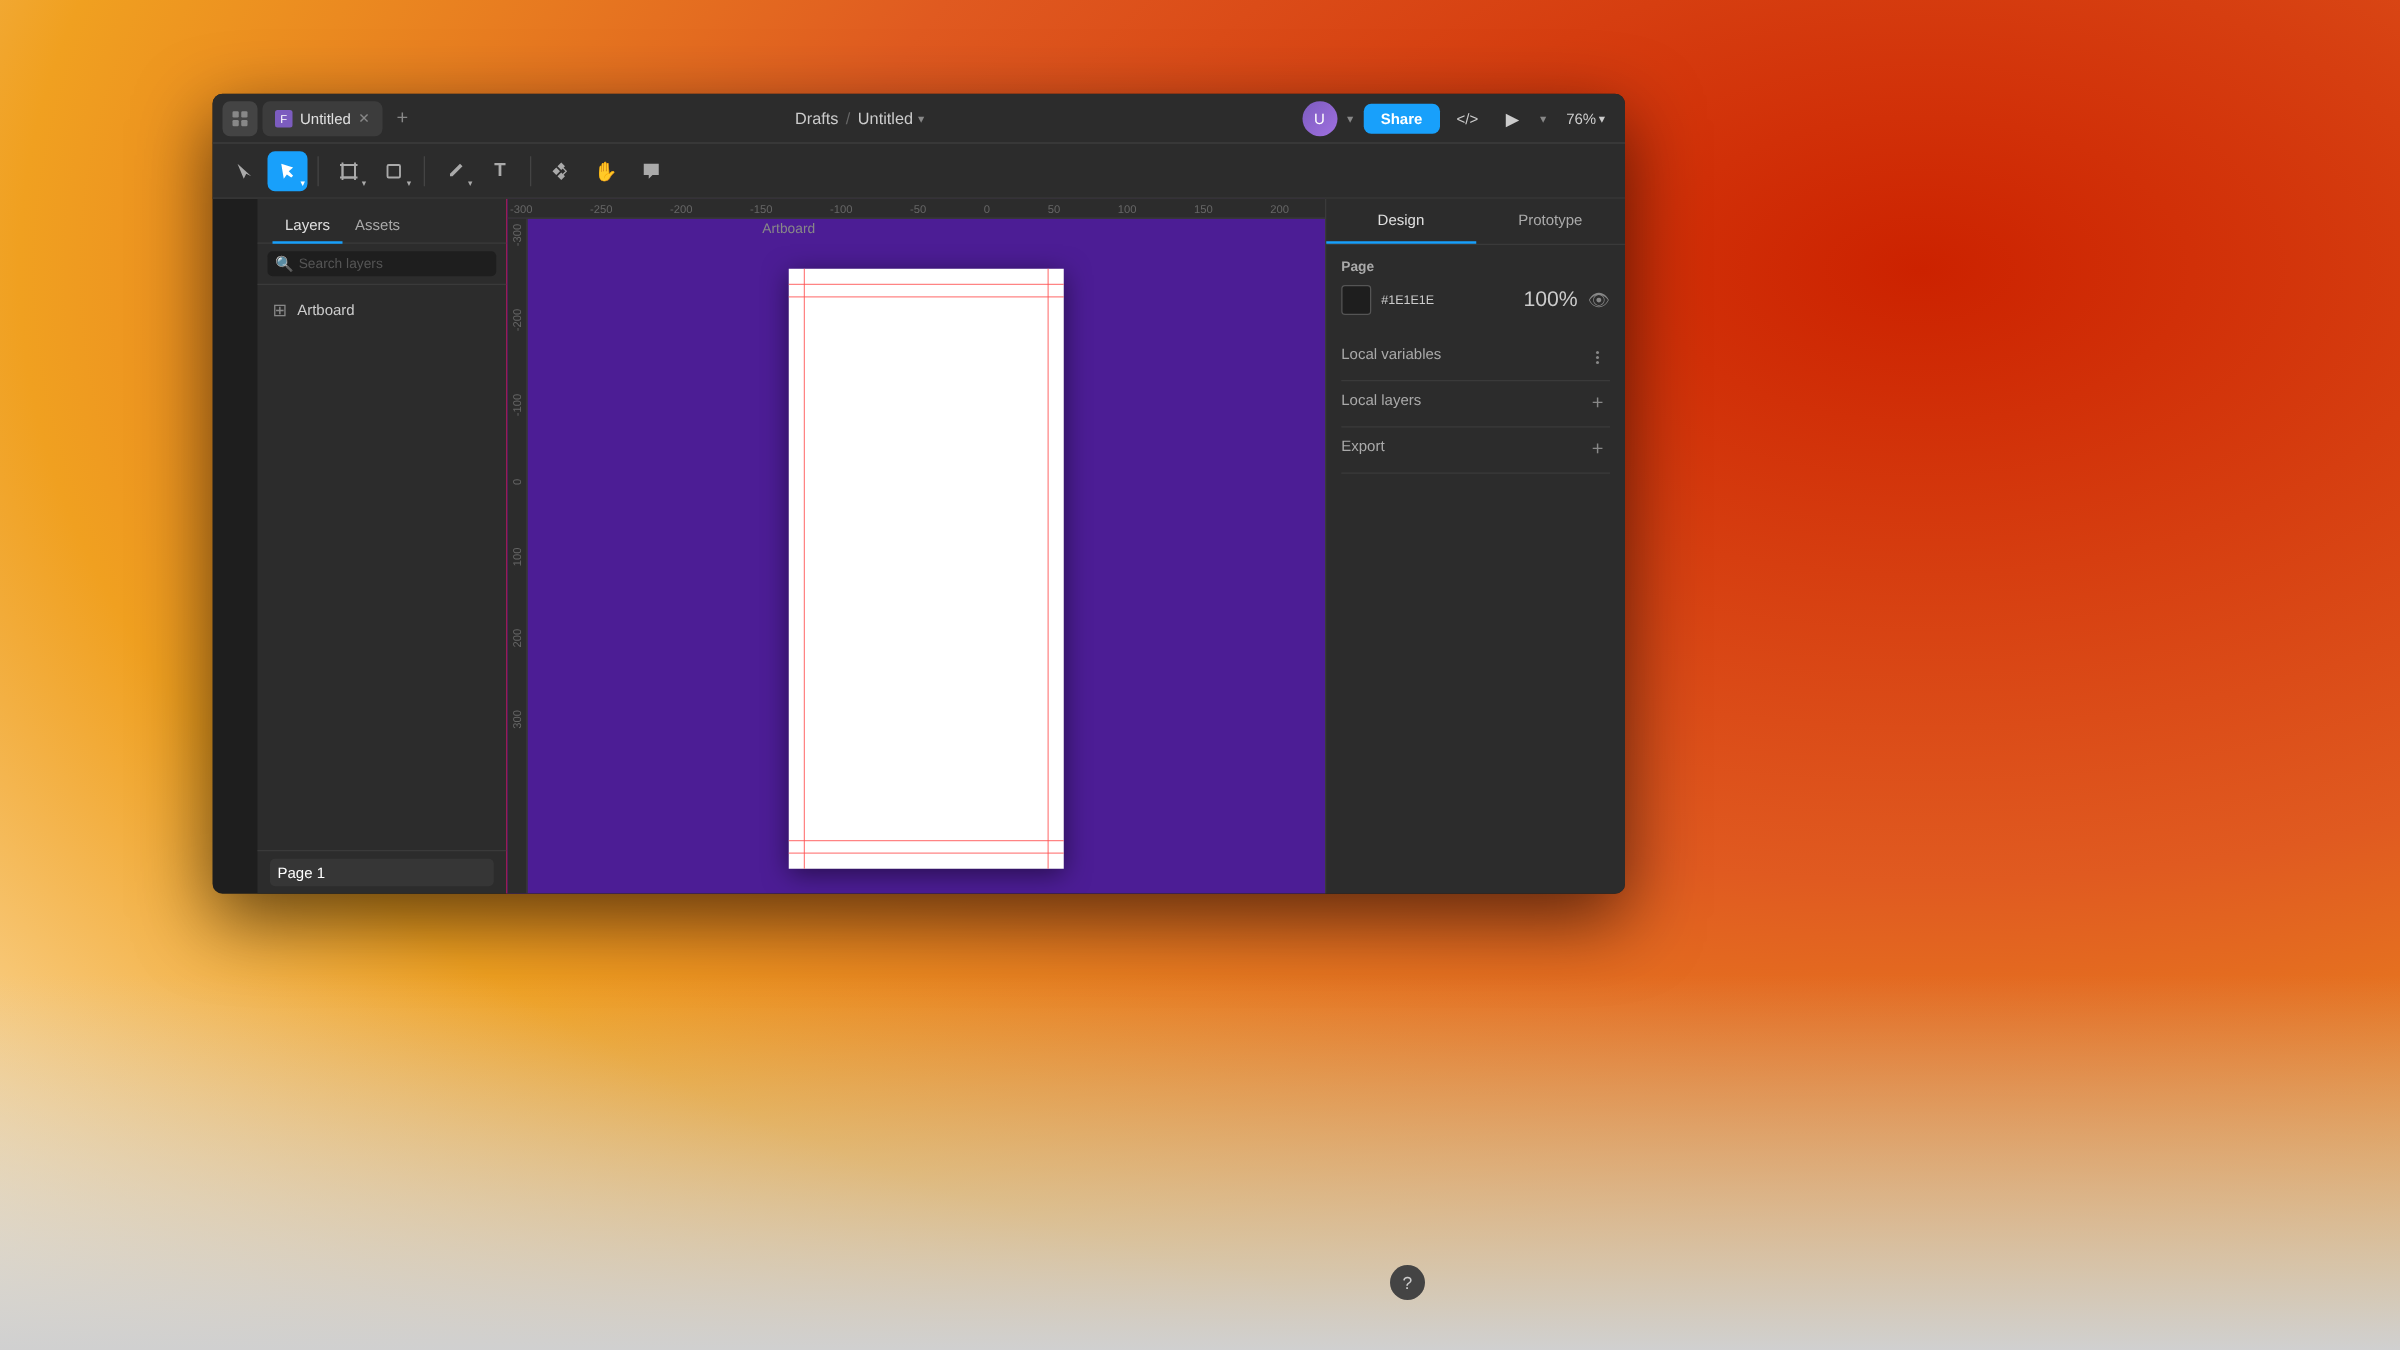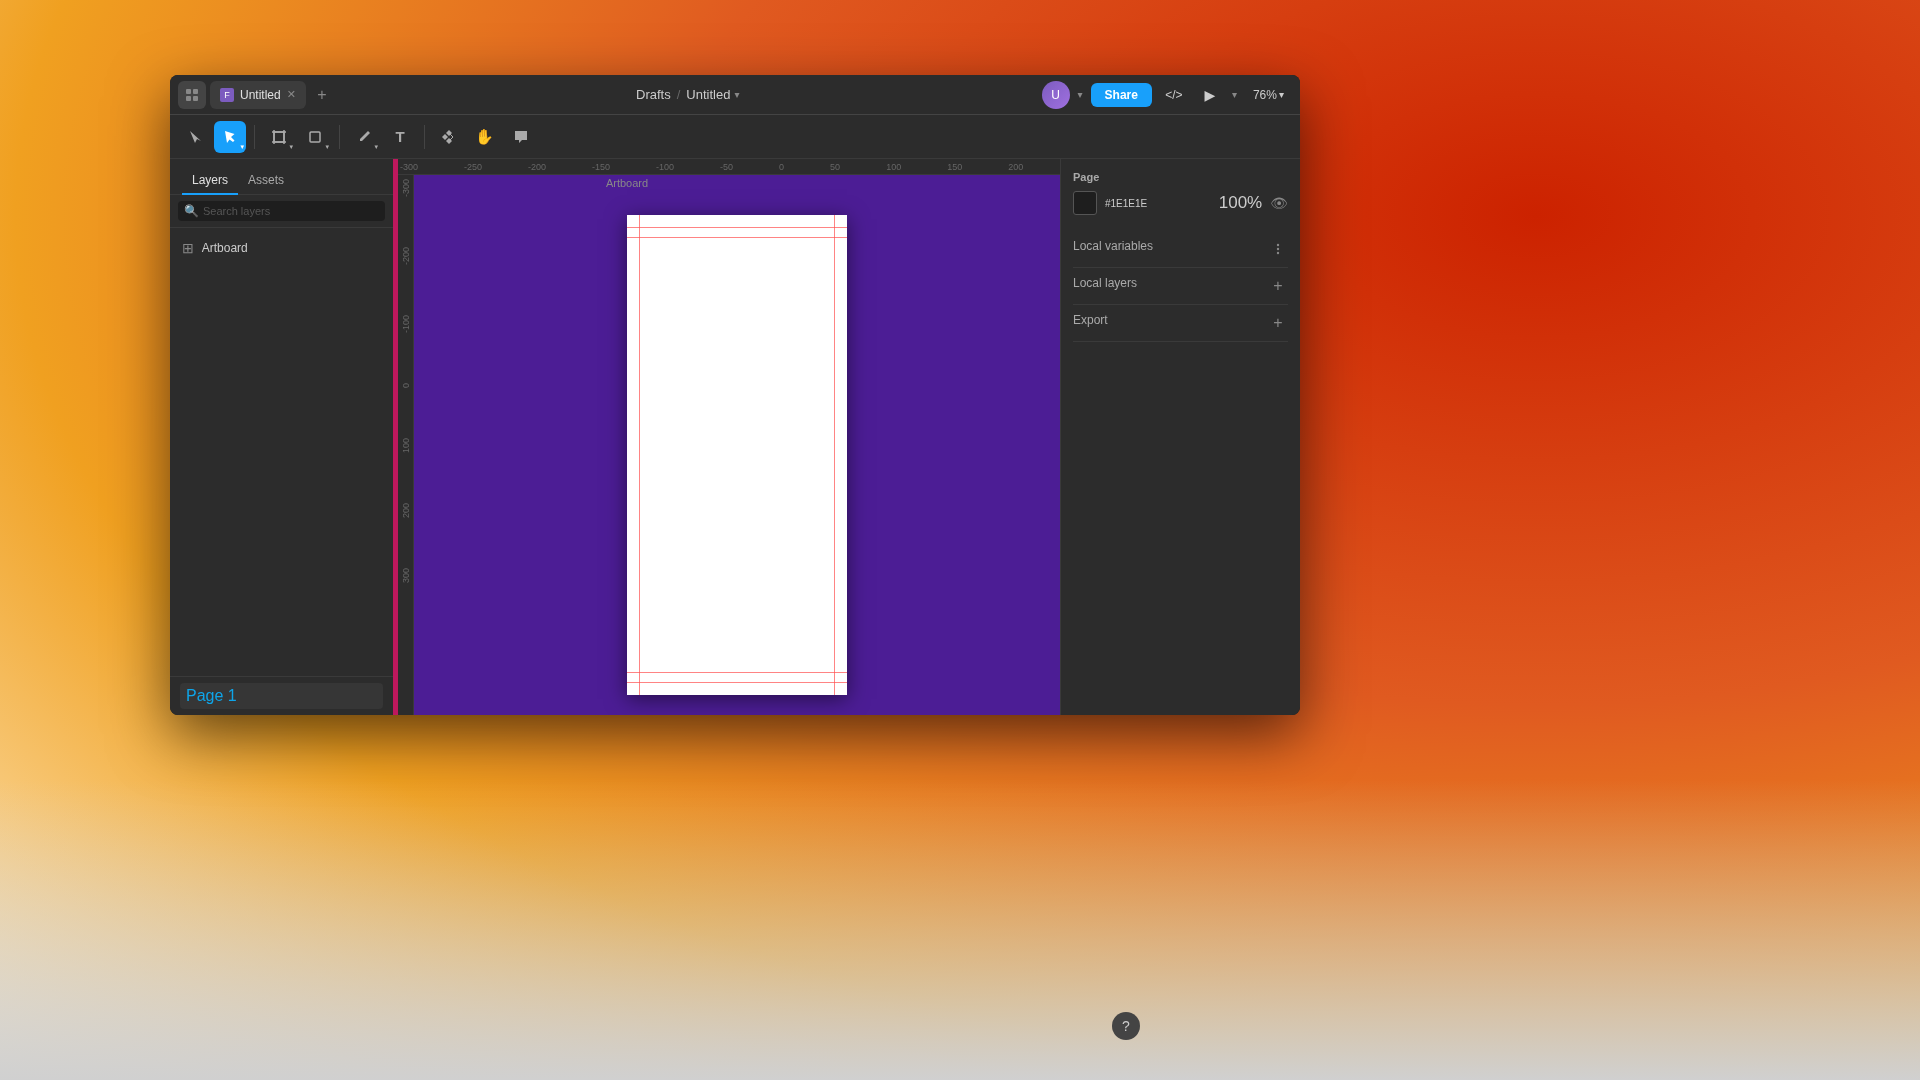--- a/index.html
+++ b/index.html
@@ -219,26 +219,27 @@
 
     
     .main-content {
       display: flex;
       flex: 1;
       overflow: hidden;
     }
 
     
     .left-panel {
-      width: 228px;
+      width: 200px;
       background: #2c2c2c;
       flex-shrink: 0;
       display: flex;
       flex-direction: column;
-      border-right: 5px solid #be185d;
+      border-right: 1px solid #be185d;
+      margin-left: 36px;
     }
     .panel-tabs {
       display: flex;
       padding: 8px 12px 0;
       gap: 0;
       border-bottom: 1px solid #3a3a3a;
     }
     .panel-tab {
       padding: 6px 10px;
       font-size: 12px;
@@ -272,22 +273,22 @@
       padding: 6px 10px;
       border-top: 1px solid #3a3a3a;
     }
     .page-item {
       display: flex;
       align-items: center;
       gap: 6px;
       padding: 4px 6px;
       border-radius: 4px;
       cursor: pointer;
-      color: #0ea5e9;
-      font-size: 16px;
+      color: #ffffff;
+      font-size: 12px;
     }
     .page-item.active { background: #363636; }
 
     
     .canvas-area {
       flex: 1;
       background: #4c1d95;
       position: relative;
       overflow: hidden;
     }
@@ -664,20 +665,24 @@
               <div class="guide-v" style="left: 12px;"></div>
 
               <div class="guide-v" style="right: 12px;"></div>
             </div>
           </div>
         </div>
       </div>
     </div>
 
     <div class="right-panel">
+      <div class="right-panel-tabs">
+        <div class="right-tab active">Design</div>
+        <div class="right-tab">Prototype</div>
+      </div>
 
       <div class="right-panel-content">
 
         <div class="page-section-panel">
           <div class="section-title">Page</div>
           <div class="page-bg-row">
             <div class="color-swatch"></div>
             <span class="color-code">#1E1E1E</span>
             <span class="opacity-val">100%</span>
             <span class="eye-icon">👁</span>

